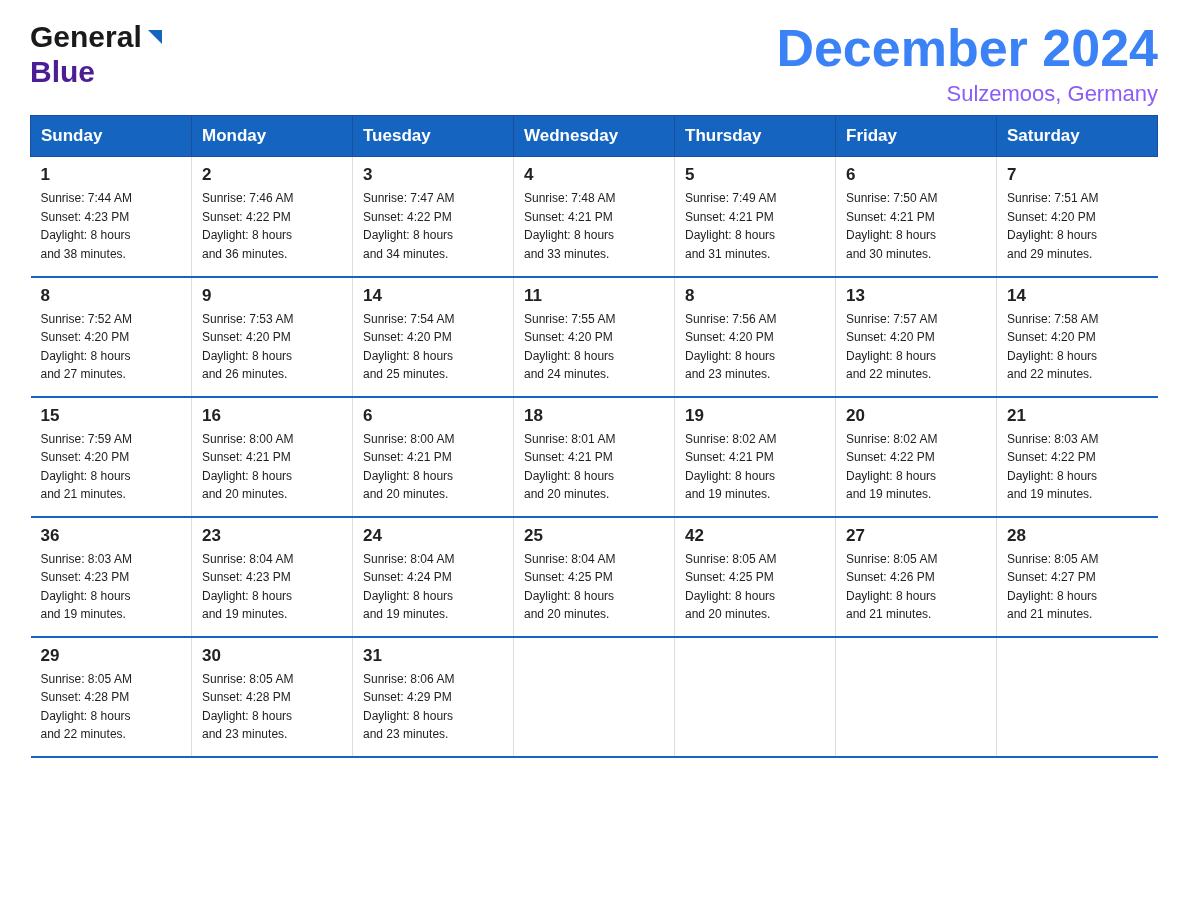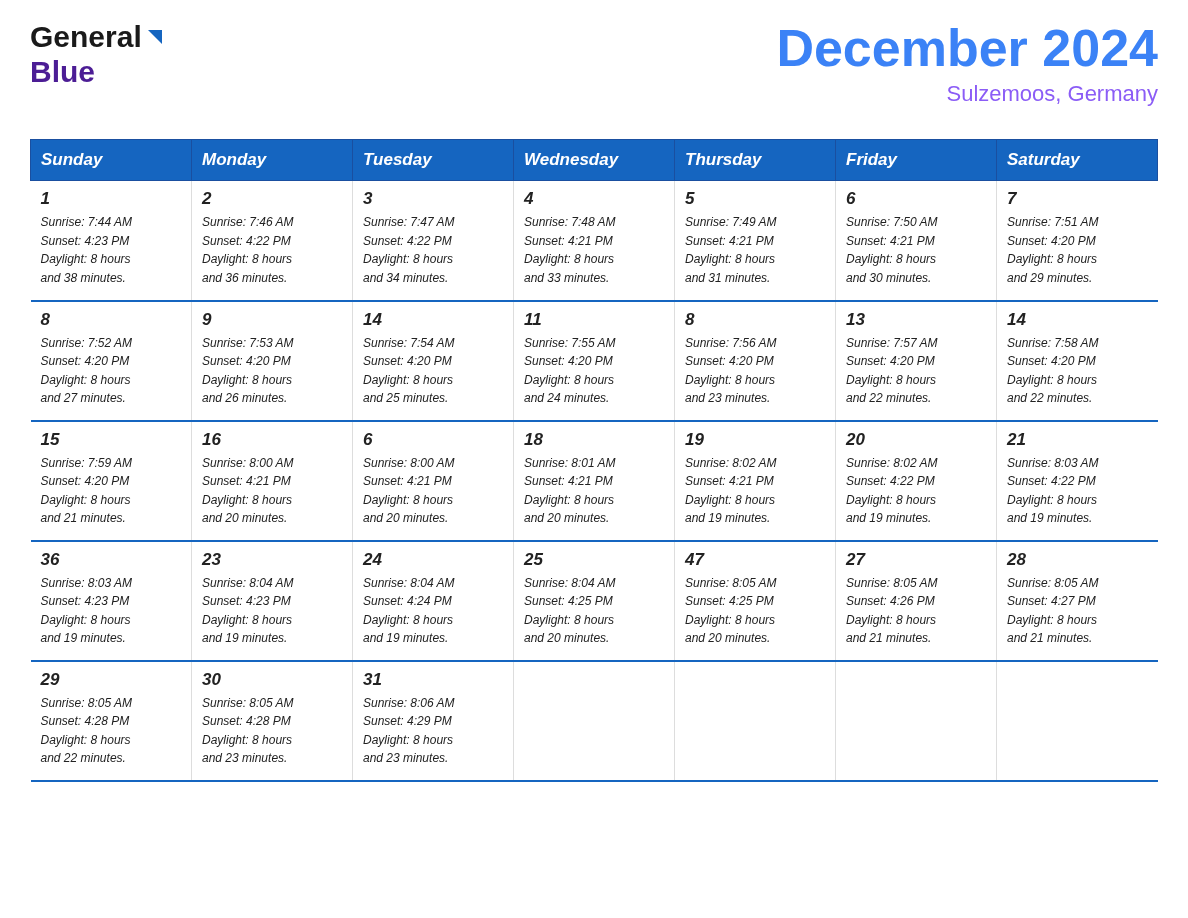--- a/index.html
+++ b/index.html
@@ -7,21 +7,21 @@
       font-family: Arial, sans-serif;
       background: #ffffff;
       width: 1188px;
       min-height: 918px;
       padding: 20px 30px;
     }
     .header-area {
       display: flex;
       justify-content: space-between;
       align-items: flex-start;
-      margin-bottom: 32px;
+      margin-bottom: 8px;
     }
     .logo {
       display: flex;
       flex-direction: column;
       align-items: flex-start;
     }
     .title-area {
       text-align: right;
     }
     .month-title {
@@ -32,21 +32,20 @@
     }
     .location {
       font-size: 22px;
       color: #8b5cf6;
       margin-top: 4px;
     }
     .calendar-table {
       width: 100%;
       border-collapse: collapse;
       table-layout: fixed;
-      font-style: italic;
     }
     .calendar-table thead tr {
       background-color: #1565c0;
     }
     .calendar-table thead th {
       color: #ffffff;
       font-size: 17px;
       font-weight: bold;
       padding: 10px 10px;
       text-align: left;
@@ -234,21 +233,21 @@
         </td>
         <td>
           <span class="day-number">24</span>
           <div class="day-info">Sunrise: 8:04 AM<br>Sunset: 4:24 PM<br>Daylight: 8 hours<br>and 19 minutes.</div>
         </td>
         <td>
           <span class="day-number">25</span>
           <div class="day-info">Sunrise: 8:04 AM<br>Sunset: 4:25 PM<br>Daylight: 8 hours<br>and 20 minutes.</div>
         </td>
         <td>
-          <span class="day-number">47</span>
+          <span class="day-number">42</span>
           <div class="day-info">Sunrise: 8:05 AM<br>Sunset: 4:25 PM<br>Daylight: 8 hours<br>and 20 minutes.</div>
         </td>
         <td>
           <span class="day-number">27</span>
           <div class="day-info">Sunrise: 8:05 AM<br>Sunset: 4:26 PM<br>Daylight: 8 hours<br>and 21 minutes.</div>
         </td>
         <td>
           <span class="day-number">28</span>
           <div class="day-info">Sunrise: 8:05 AM<br>Sunset: 4:27 PM<br>Daylight: 8 hours<br>and 21 minutes.</div>
         </td>

